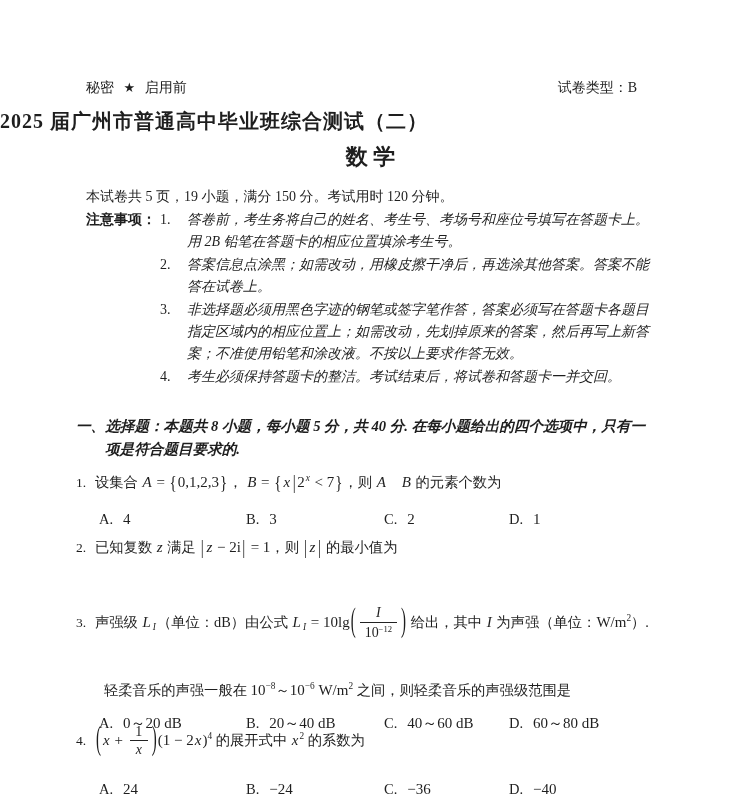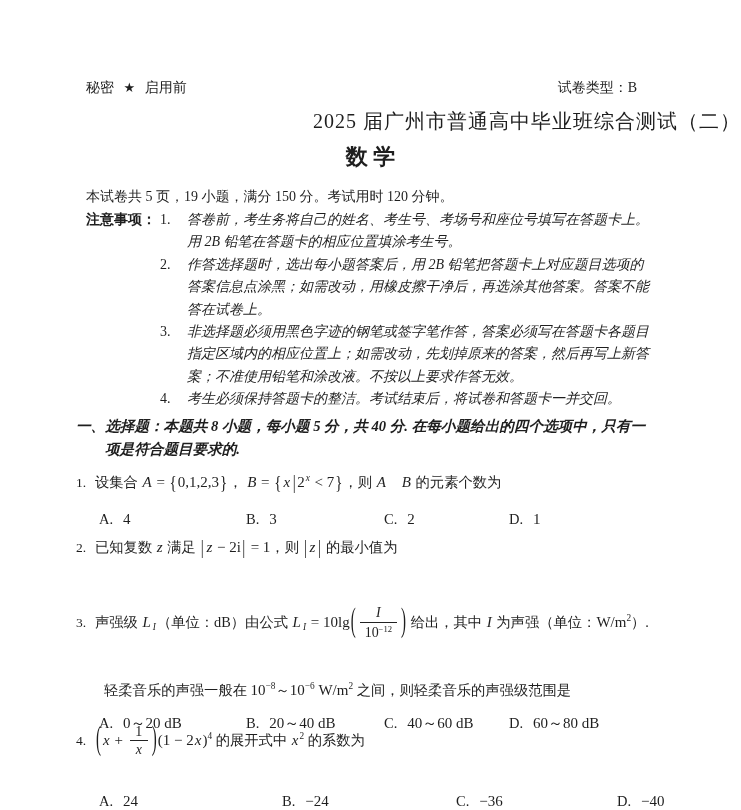--- a/index.html
+++ b/index.html
@@ -10,22 +10,22 @@
     font-family:"Liberation Serif","DejaVu Serif",serif;
   }
   .page { position:relative; width:741px; height:810px; overflow:hidden; background:#fff;padding-left:24px; }
 
   
   .hdr { position:absolute; top:79px; left:86px; right:104px;
          display:flex; justify-content:space-between; font-size:14px; }
   .hdr-left span { margin-right:6px; }
   .star { font-size:13px; }
 
-  .title { position:absolute; top:108px; left:0; width:741px; text-align:right;
-           font-size:20px; font-weight:400; letter-spacing:1px; white-space:nowrap; }
+  .title { position:absolute; top:108px; left:0; width:741px; text-align:left;
+           font-size:20px; font-weight:700; letter-spacing:1px; white-space:nowrap; }
   .subject { position:absolute; top:142px; left:0; width:741px; text-align:center;
              font-size:22px; font-weight:700; white-space:nowrap; }
 
   .meta { position:absolute; top:188px; left:86px; font-size:14px; white-space:nowrap; }
 
   
   .notices { position:absolute; top:209px; left:86px; width:585px;
              font-size:14px; line-height:22.4px; }
   .notice { display:flex; }
   .nlabel { width:74px; font-weight:700; flex:0 0 74px; }
@@ -61,21 +61,21 @@
   .frac { display:inline-flex; flex-direction:column; align-items:center;
           vertical-align:middle; margin:0 3px; line-height:1.2; font-size:0.93em; }
   .fnum { display:block; padding:0 5px; text-align:center; }
   .fden { display:block; border-top:1.3px solid #222; padding:1px 5px 0; text-align:center; }
 
   
   .opts { display:flex; margin-left:23px; font-size:14.5px; align-items:baseline; }
   .q1 .opts { margin-top:13px; }
   .q2 .opts { margin-top:10px; }
   .q3 .opts { margin-top:13px; }
-  .q4 .opts { margin-top:28px;gap:36px; }
+  .q4 .opts { margin-top:16px; }
   .opt { white-space:nowrap; }
   .o1 { width:147px; } .o2 { width:138px; } .o3 { width:125px; } .o4 { flex:1; }
   .olabel { margin-right:10px; }
   .otext { font-size:15px; }
 
   .q3-line2 { margin-left:28px; margin-top:24px; line-height:23px; white-space:nowrap; }
 </style>
 </head>
 <body>
 
@@ -103,21 +103,20 @@
       <span class="nnum">1.</span>
       <div class="nbody">
         <div>答卷前，考生务将自己的姓名、考生号、考场号和座位号填写在答题卡上。</div>
         <div>用 2B 铅笔在答题卡的相应位置填涂考生号。</div>
       </div>
     </div>
     <div class="notice">
       <span class="nlabel"></span>
       <span class="nnum">2.</span>
       <div class="nbody">
-        <div>作答选择题时，选出每小题答案后，用 2B 铅笔把答题卡上对应题目选项的</div>
         <div>答案信息点涂黑；如需改动，用橡皮擦干净后，再选涂其他答案。答案不能</div>
         <div>答在试卷上。</div>
       </div>
     </div>
     <div class="notice">
       <span class="nlabel"></span>
       <span class="nnum">3.</span>
       <div class="nbody">
         <div>非选择题必须用黑色字迹的钢笔或签字笔作答，答案必须写在答题卡各题目</div>
         <div>指定区域内的相应位置上；如需改动，先划掉原来的答案，然后再写上新答</div>

